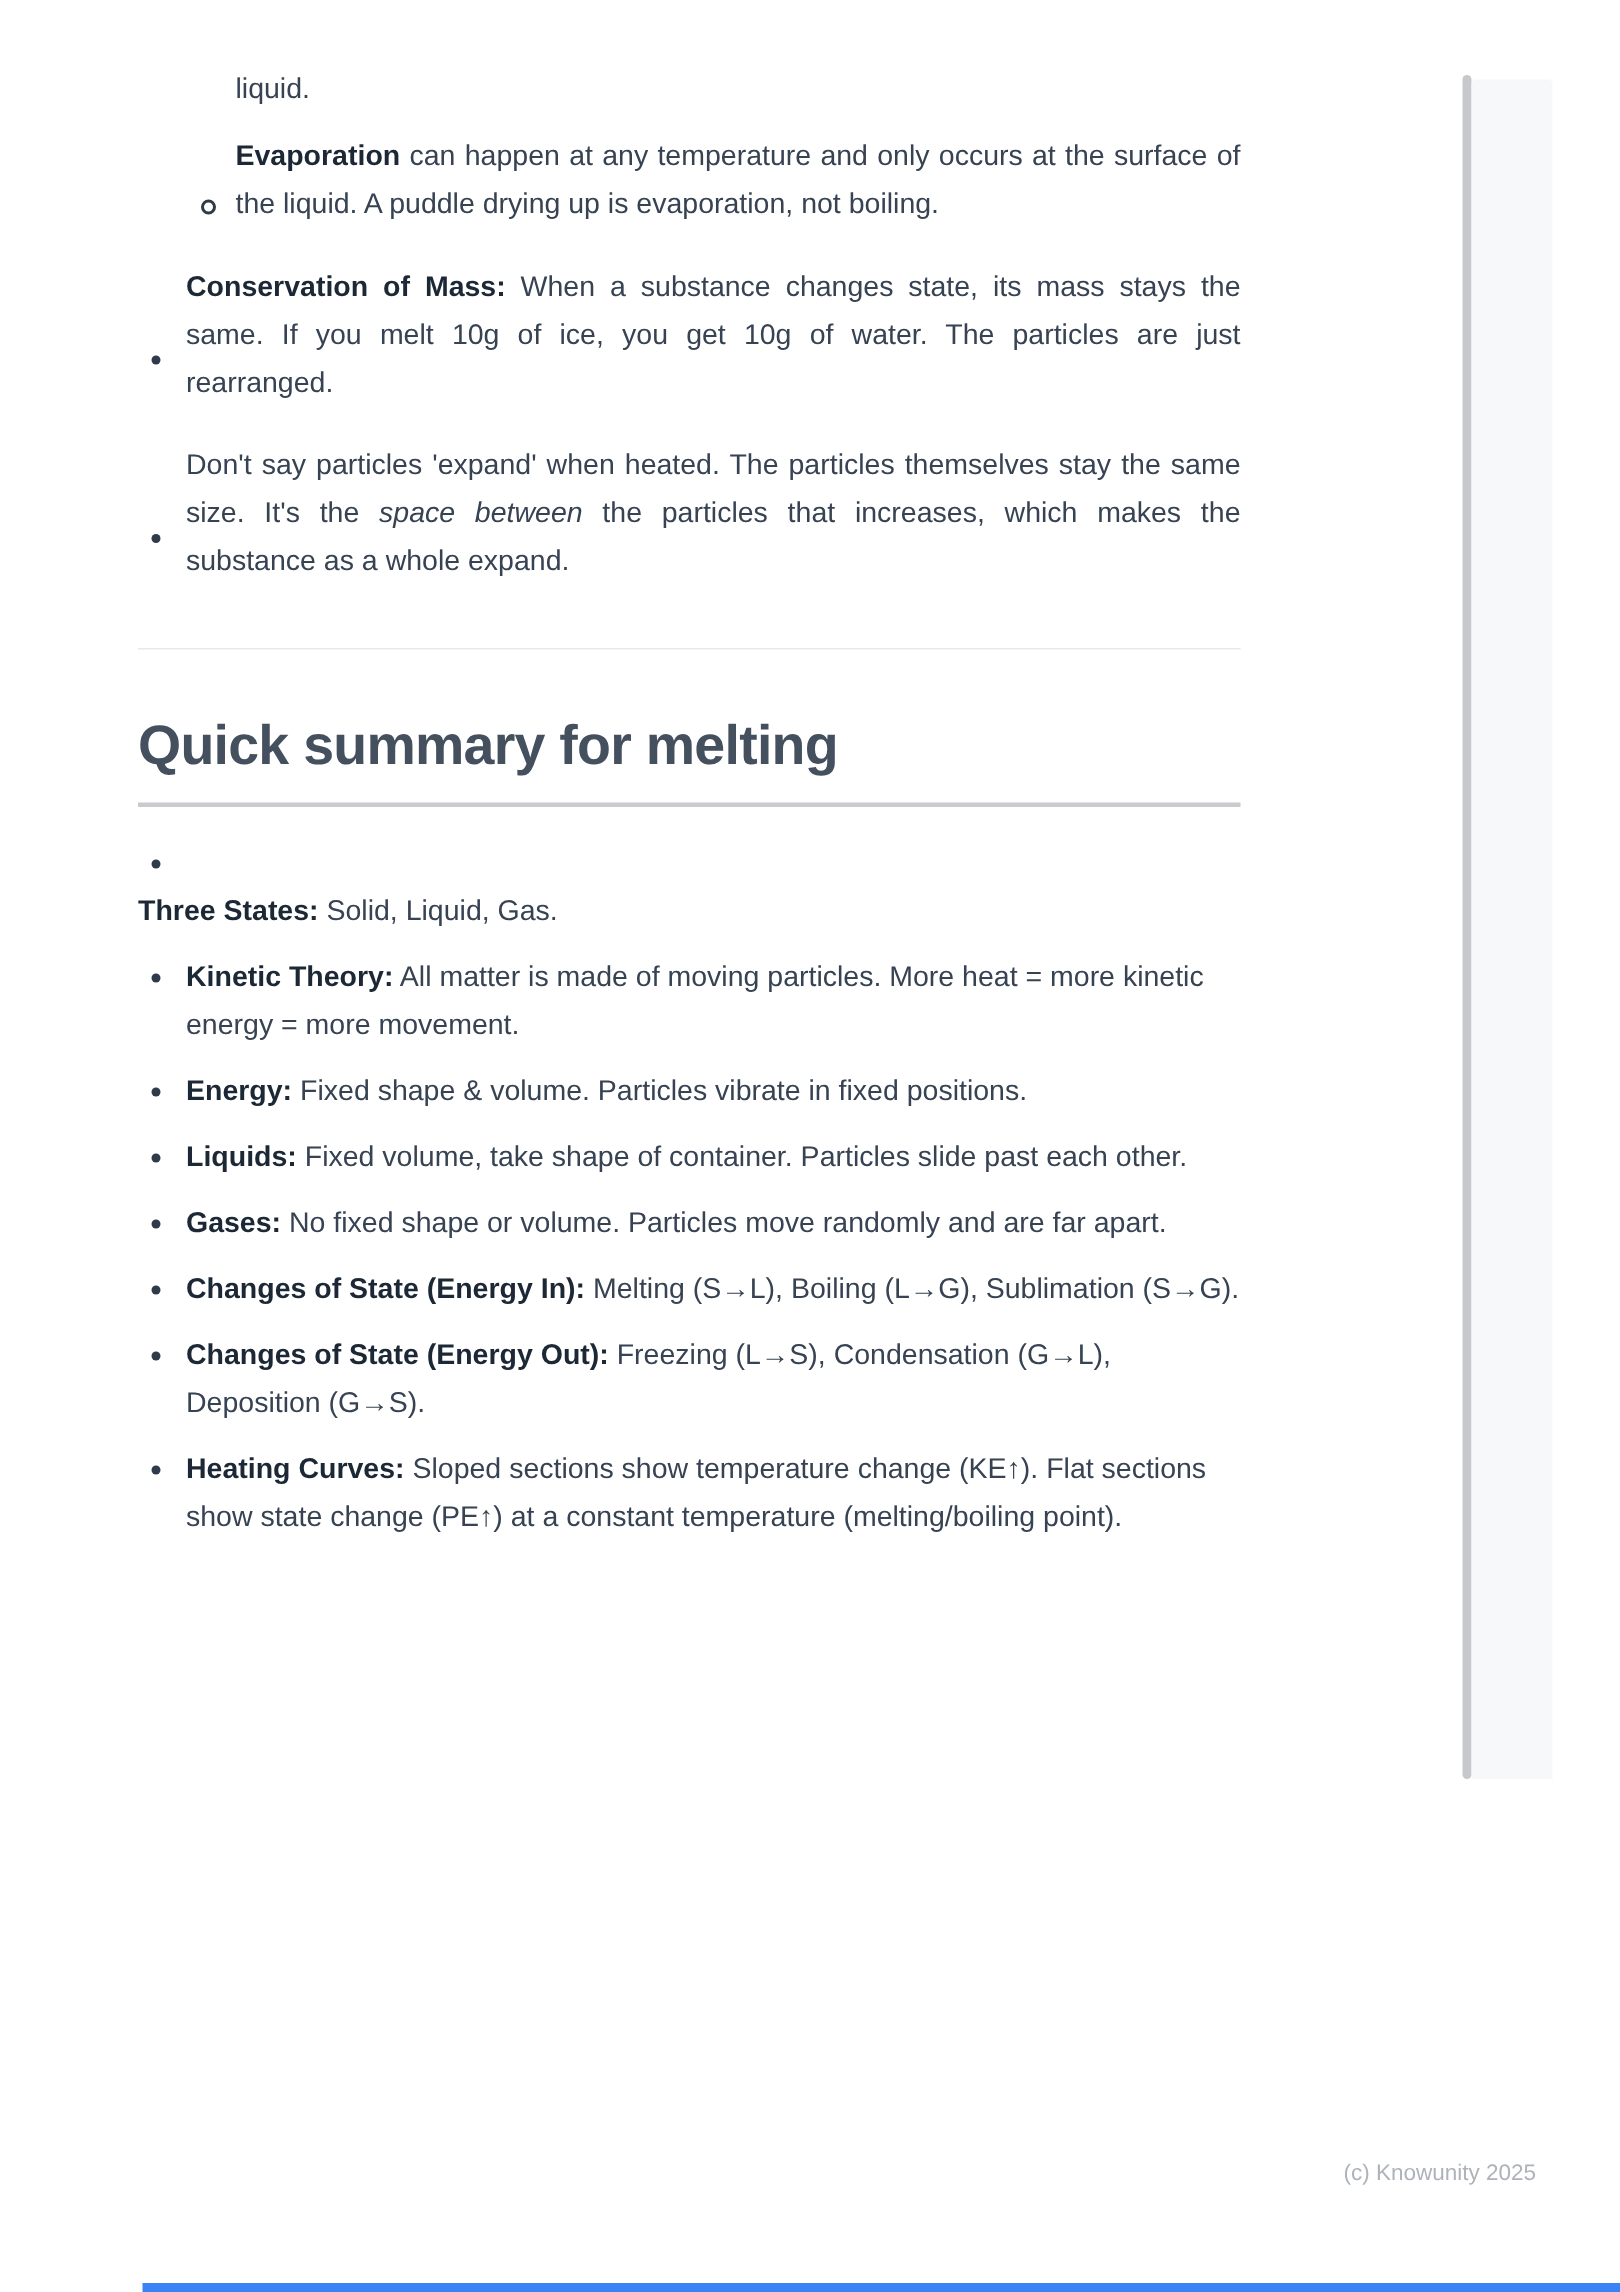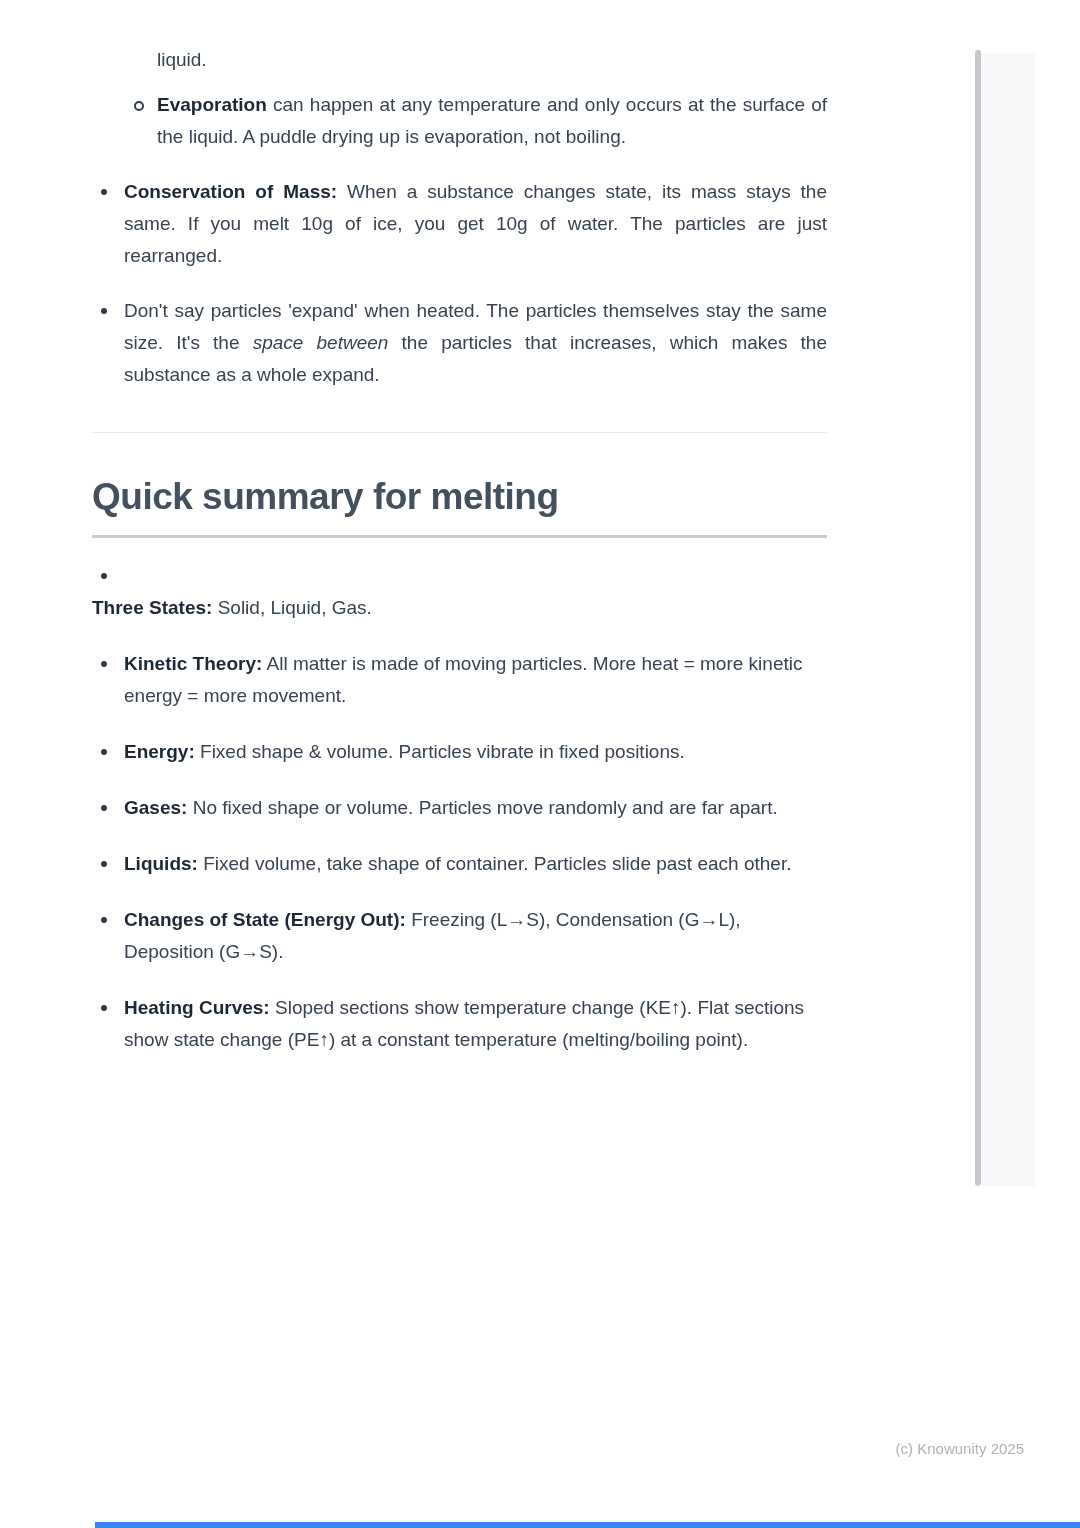--- a/index.html
+++ b/index.html
@@ -21,21 +21,21 @@
   .cont-line {
     margin: 44px 0 0 65px;
     font-size: 19px;
     line-height: 32px;
   }
   .li {
     display: flex;
     font-size: 19px;
     line-height: 32px;
   }
-  .intro .li { text-align: justify; }
+  .intro .li { text-align: justify; align-items: center; }
   .li .marker { flex: 0 0 32px; position: relative; }
   .li .marker .dot {
     position: absolute;
     left: 9px;
     top: 13px;
     width: 6px;
     height: 6px;
     border-radius: 50%;
     background: #2f3b4a;
   }
@@ -64,21 +64,21 @@
     font-weight: 700;
     letter-spacing: -0.5px;
     color: #45505f;
     margin: 42px 0 0 0;
   }
   .heading-rule {
     height: 3px;
     background: #c9cbce;
     margin-top: 16px;
   }
-  .summary .li { text-align: left; margin-top: 24px; }
+  .summary .li { text-align: left; margin-top: 12px; }
   .summary .li.first { margin-top: 22px; flex-direction: column; }
   .lead { font-weight: 700; color: #1d2836; }
   .em { font-style: italic; }
   .footer-copy {
     position: absolute;
     top: 1439px;
     right: 56px;
     font-size: 15px;
     line-height: 20px;
     color: #aeb2b9;
@@ -167,30 +167,36 @@
         <span class="marker">
             <span class="dot"></span>
           </span>
         <div class="body"><span class="lead">Energy:</span><span> Fixed shape &amp; volume. Particles vibrate in fixed positions.</span></div>
       </div>
 
       <div class="li">
         <span class="marker">
             <span class="dot"></span>
           </span>
+        <div class="body"><span class="lead">Liquids:</span><span> Fixed volume, take shape of container. Particles slide past each other.</span></div>
+      </div>
+
+      <div class="li">
+        <span class="marker">
+            <span class="dot"></span>
+          </span>
         <div class="body"><span class="lead">Gases:</span><span> No fixed shape or volume. Particles move randomly and are far apart.</span></div>
       </div>
 
       <div class="li">
         <span class="marker">
             <span class="dot"></span>
           </span>
-        <div class="body"><span class="lead">Liquids:</span><span> Fixed volume, take shape of container. Particles slide past each other.</span></div>
-      </div>
-
+        <div class="body"><span class="lead">Changes of State (Energy In):</span><span> Melting (S→L), Boiling (L→G), Sublimation (S→G).</span></div>
+      </div>
 
       <div class="li">
         <span class="marker">
             <span class="dot"></span>
           </span>
         <div class="body"><span class="lead">Changes of State (Energy Out):</span><span> Freezing (L→S), Condensation (G→L), Deposition (G→S).</span></div>
       </div>
 
       <div class="li">
         <span class="marker">

